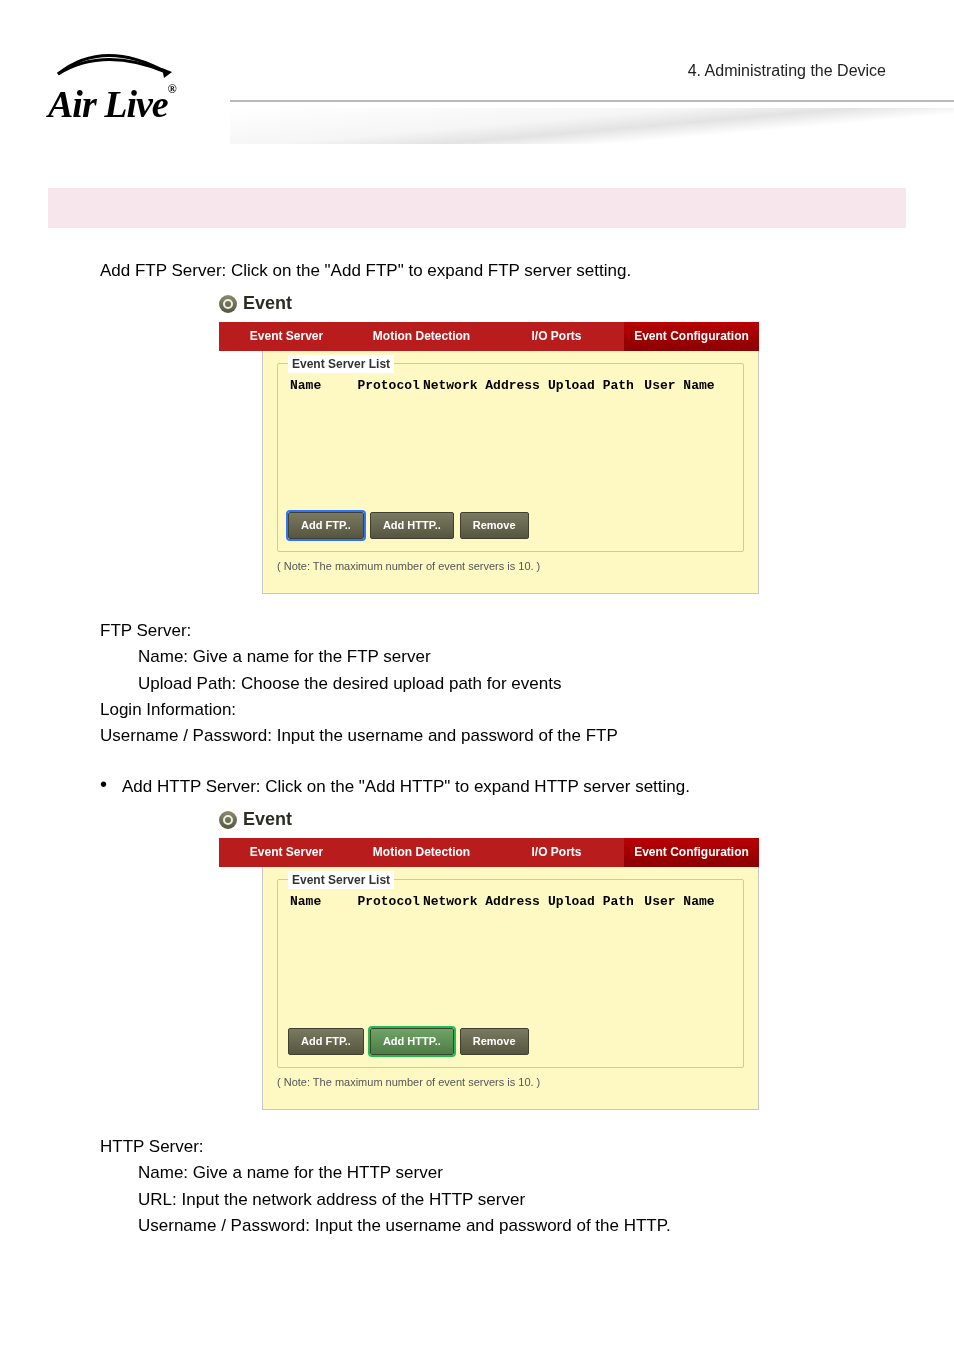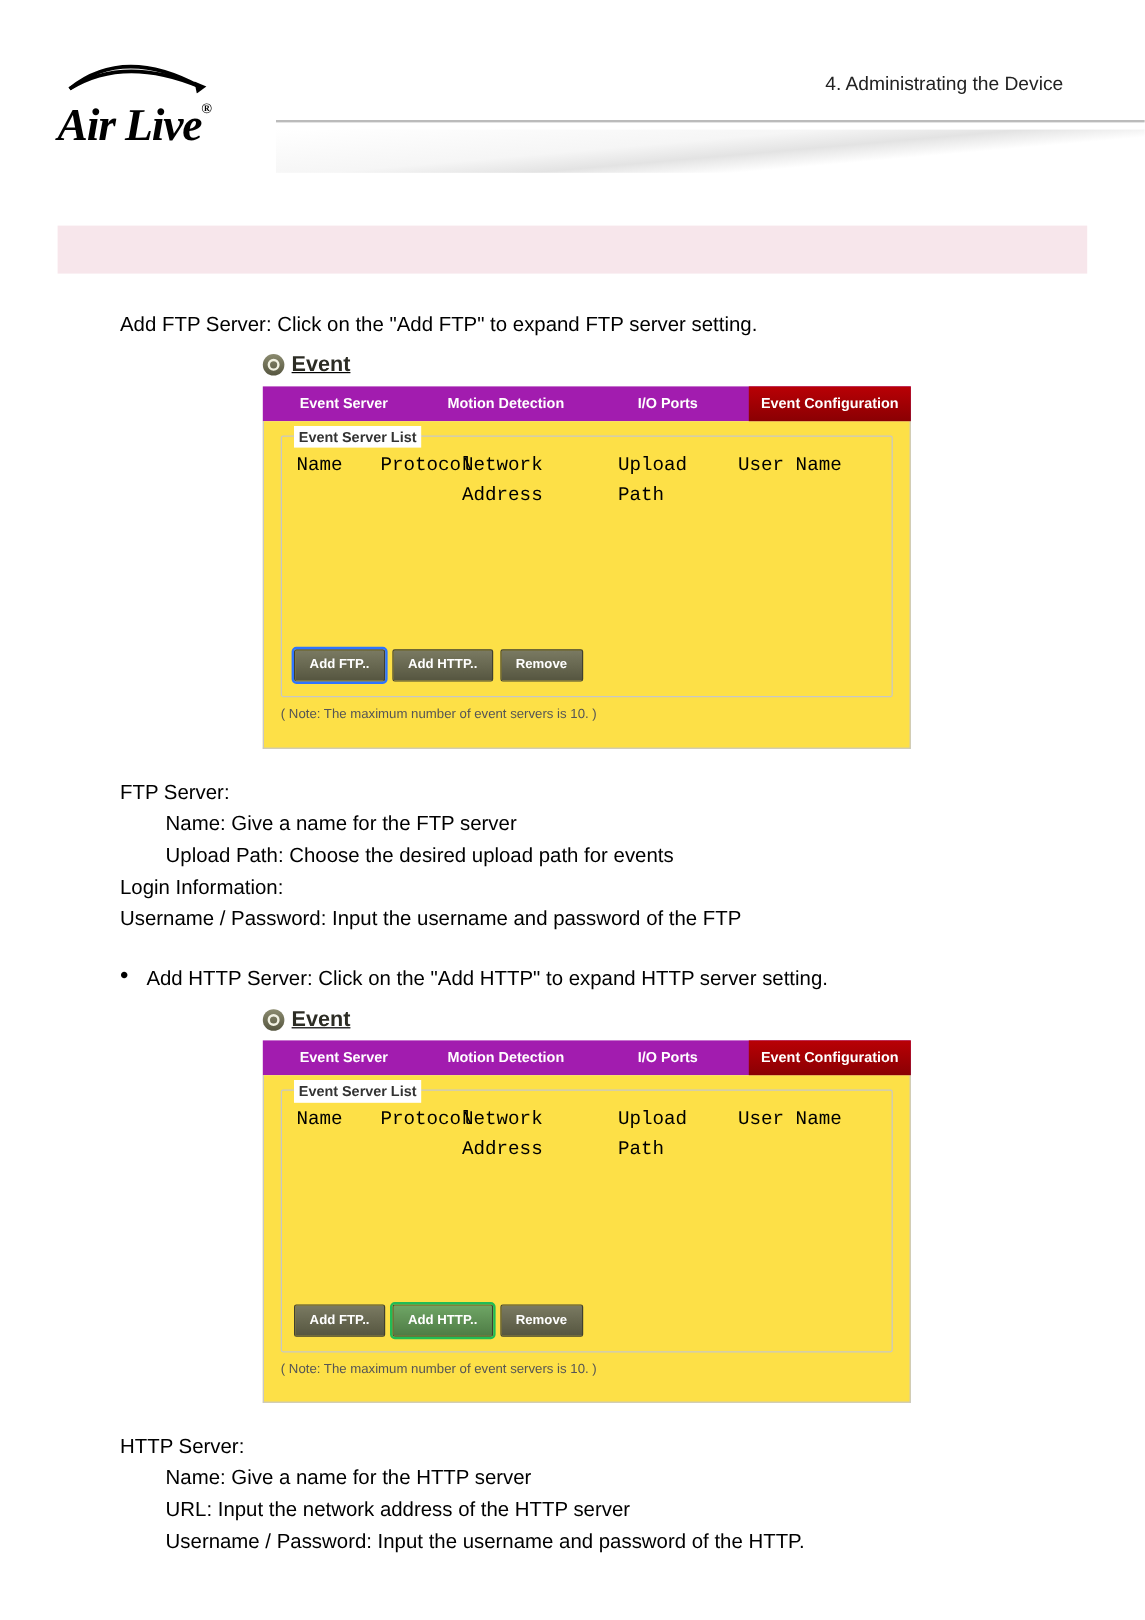--- a/index.html
+++ b/index.html
@@ -18,33 +18,33 @@
 
   
   .content { padding:0 76px 0 100px; font-size:17px; line-height:1.55; }
   .block { margin-top:24px; }
   .indent1 { padding-left:38px; }
   .bullet-line { display:flex; align-items:flex-start; }
   .bullet-line .dot { width:22px; font-size:20px; line-height:1; }
 
   
   .shot { width:540px; margin:6px auto 10px auto; }
-  .shot-title-row { display:flex; align-items:center; gap:6px; margin-bottom:4px;text-decoration:underline; }
+  .shot-title-row { display:flex; align-items:center; gap:6px; margin-bottom:4px; }
   .shot-icon { width:18px;height:18px;border-radius:50%;background:linear-gradient(#8b8b6f,#565640);position:relative; }
   .shot-icon::after{content:"";position:absolute;inset:4px;border:2px solid #f1f1e2;border-radius:50%;}
   .shot-title { font-weight:bold; font-size:18px; color:#2c2c24; }
 
-  .tabs { display:flex; background:#a21caf; }
+  .tabs { display:flex; background:#b91c1c; }
   .tab { flex:1; text-align:center; color:#fff; font-size:12px; padding:5px 0; font-weight:bold; }
   .tab.red { background:linear-gradient(#b90005,#8a0003); }
 
-  .panel { border:1px solid #c7c7c7; border-top:none; padding:12px 14px 18px 14px; background:#fde047; }
+  .panel { border:1px solid #c7c7c7; border-top:none; padding:12px 14px 18px 14px; background:#fef9c3;margin-left:43px; }
   .fieldset { border:1px solid #c7c7c7; border-radius:2px; padding:8px 10px 12px 10px; position:relative; }
   .legend { position:absolute; top:-9px; left:10px; background:#fff; padding:0 4px; font-size:12px; font-weight:bold; color:#333;}
-  .cols { font-family:"Courier New",monospace; font-size:16px; font-weight:normal; color:#000;
+  .cols { font-family:"Courier New",monospace; font-size:13px; font-weight:bold; color:#000;
           display:flex; padding:4px 2px 0 2px; }
   .cols span:nth-child(1){width:70px;} .cols span:nth-child(2){width:68px;}
   .cols span:nth-child(3){width:130px;} .cols span:nth-child(4){width:100px;} .cols span:nth-child(5){width:90px;}
   .list-box { height:110px; }
 
   .btn-row { display:flex; gap:6px; margin-top:6px; }
   .btn { font-size:11px; color:#fff; font-weight:bold; padding:4px 12px;
          background:linear-gradient(#7a7a62,#565640); border:1px solid #404030; border-radius:2px; cursor:pointer;}
   .btn.hi { outline:2px solid #2d74ff; outline-offset:0; }
   .btn.hi-green { background:linear-gradient(#6fa565,#4e7c45); outline:2px solid #2b5; }

